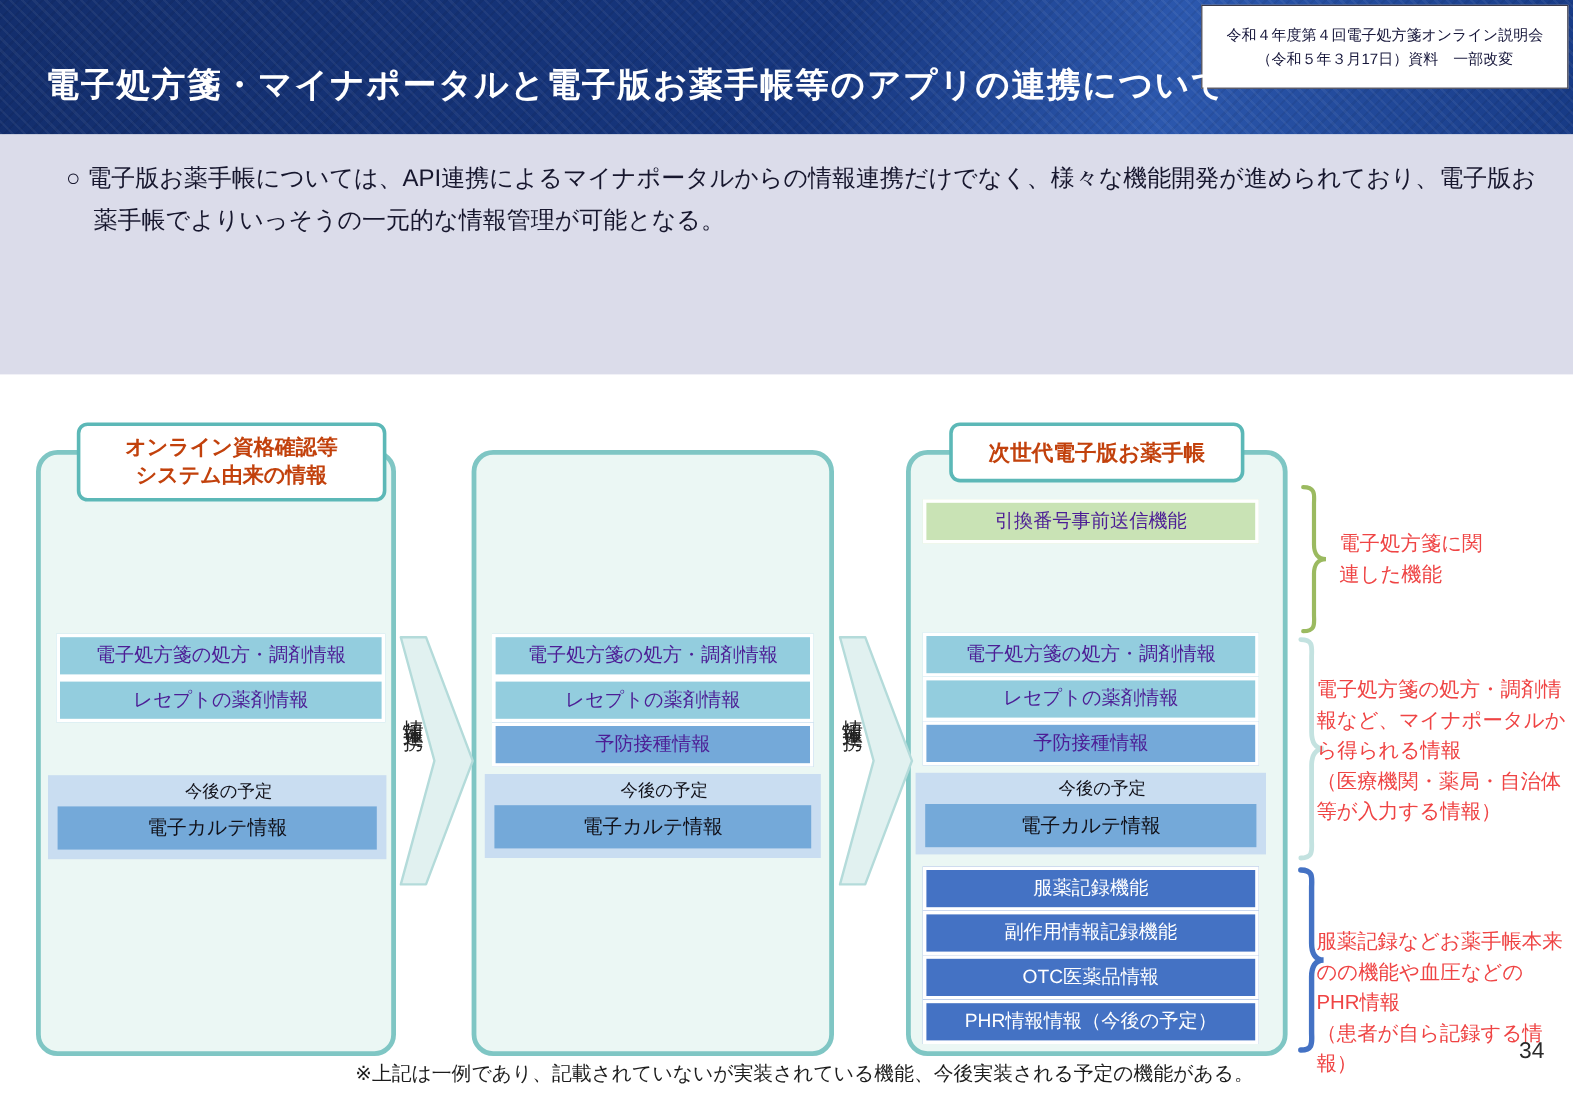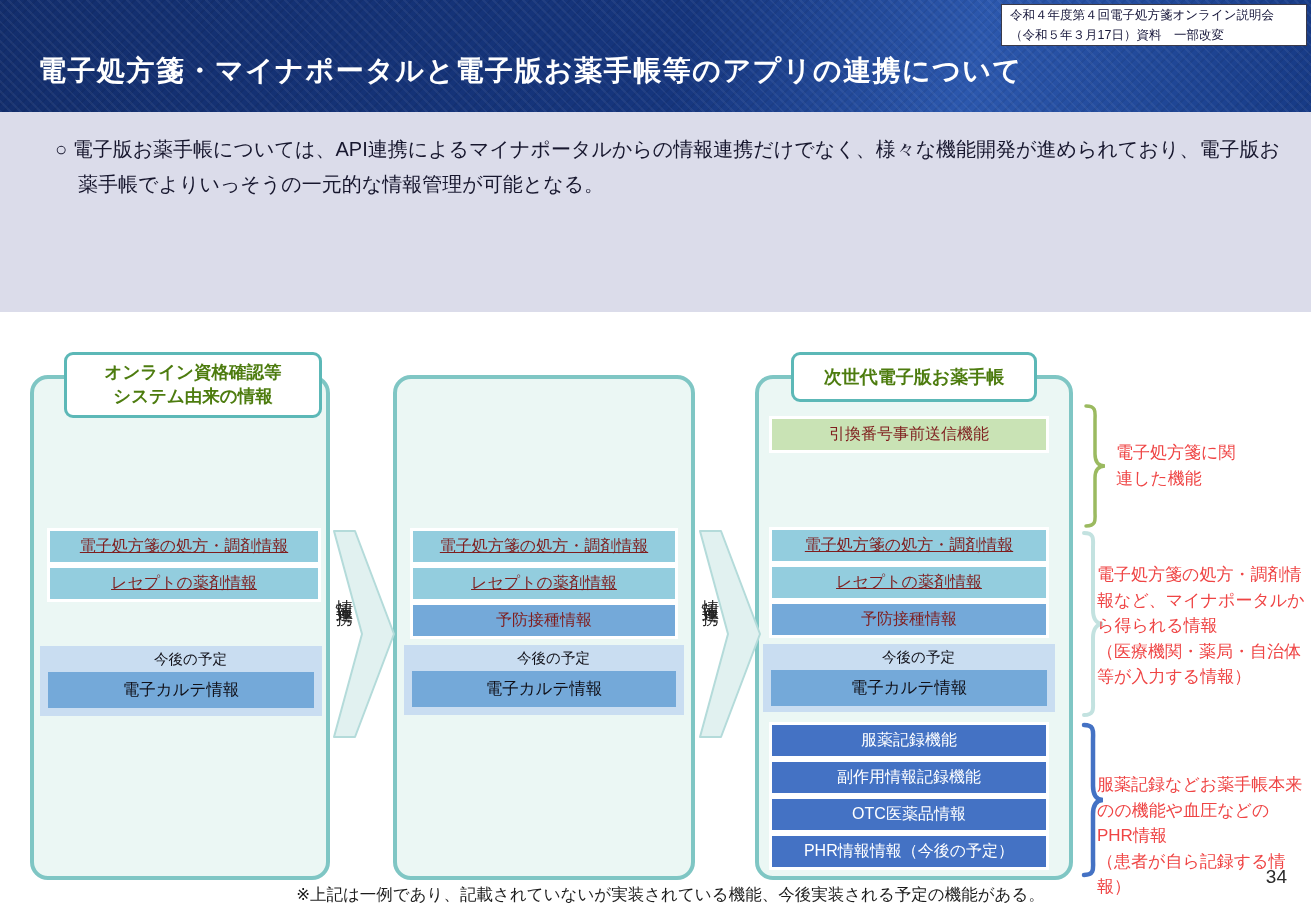--- a/index.html
+++ b/index.html
@@ -15,45 +15,46 @@
       repeating-linear-gradient(45deg, rgba(255,255,255,0.05) 0 2px, transparent 2px 7px),
       repeating-linear-gradient(-45deg, rgba(0,0,0,0.06) 0 2px, transparent 2px 7px),
       linear-gradient(104deg, #132e6d 0%, var(--header-navy,#16367e) 52%, #2c58ae 74%, #173a85 100%);
   }
   .title {
     position:absolute; left:38px; top:52px; color:#fff; font-size:28px;
     font-weight:bold; letter-spacing:1.5px; white-space:nowrap;
   }
   .credit {
     position:absolute; top:4px; right:4px; width:306px; background:#fff;
-    border:1px solid #3a3a4a; padding:0 8px; font-size:12.5px; color:#16163a;
+    border:1px solid #3a3a4a; padding:14px 8px; font-size:12.5px; color:#16163a;
     line-height:1.6;
+    text-align:center;
   }
   
   .summary {
     position:absolute; top:112px; left:0; width:1311px; height:200px;
     background:var(--summary-bg,#dbdcea); color:#17172e; font-size:20px;
     padding:20px 30px 0 55px; line-height:1.74;
   }
   .summary p { padding-left:1.15em; text-indent:-1.15em; margin-bottom:9px; }
   
   .col {
     position:absolute; top:375px; height:505px;
     background:#ebf7f4; border:4px solid var(--teal-border,#7fc6c4); border-radius:18px;
   }
   .colhead {
     position:absolute; background:#fff; border:3px solid #5cb8b7; border-radius:9px;
     display:flex; align-items:center; justify-content:center; text-align:center;
-    font-weight:bold; color:#4d7c0f; white-space:pre-line; line-height:1.35; z-index:5;
+    font-weight:bold; color:#c2410c; white-space:pre-line; line-height:1.35; z-index:5;
   }
   .row {
     position:absolute; height:37px; display:flex; align-items:center; justify-content:center;
-    border:3px solid #fff; font-size:16px; color:#7f1d1d; text-align:center; z-index:3;
+    border:3px solid #fff; font-size:16px; color:#4c1d95; text-align:center; z-index:3;
   }
-  .blue   { background:var(--light-blue-box,#93cdde);text-decoration:underline; }
+  .blue   { background:var(--light-blue-box,#93cdde); }
   .medium { background:var(--medium-blue-box,#74a9d9); }
   .green  { background:var(--green-box,#c9e3b5); }
   .dark   { background:var(--dark-blue-box,#4472c4); color:#fff; }
   .future {
     position:absolute; background:var(--pale-blue-panel,#c9ddf1); z-index:3;
   }
   .future .flabel {
     height:26px; display:flex; align-items:center; justify-content:center;
     font-size:14.5px; color:#101018;padding-left:19px;
   }

